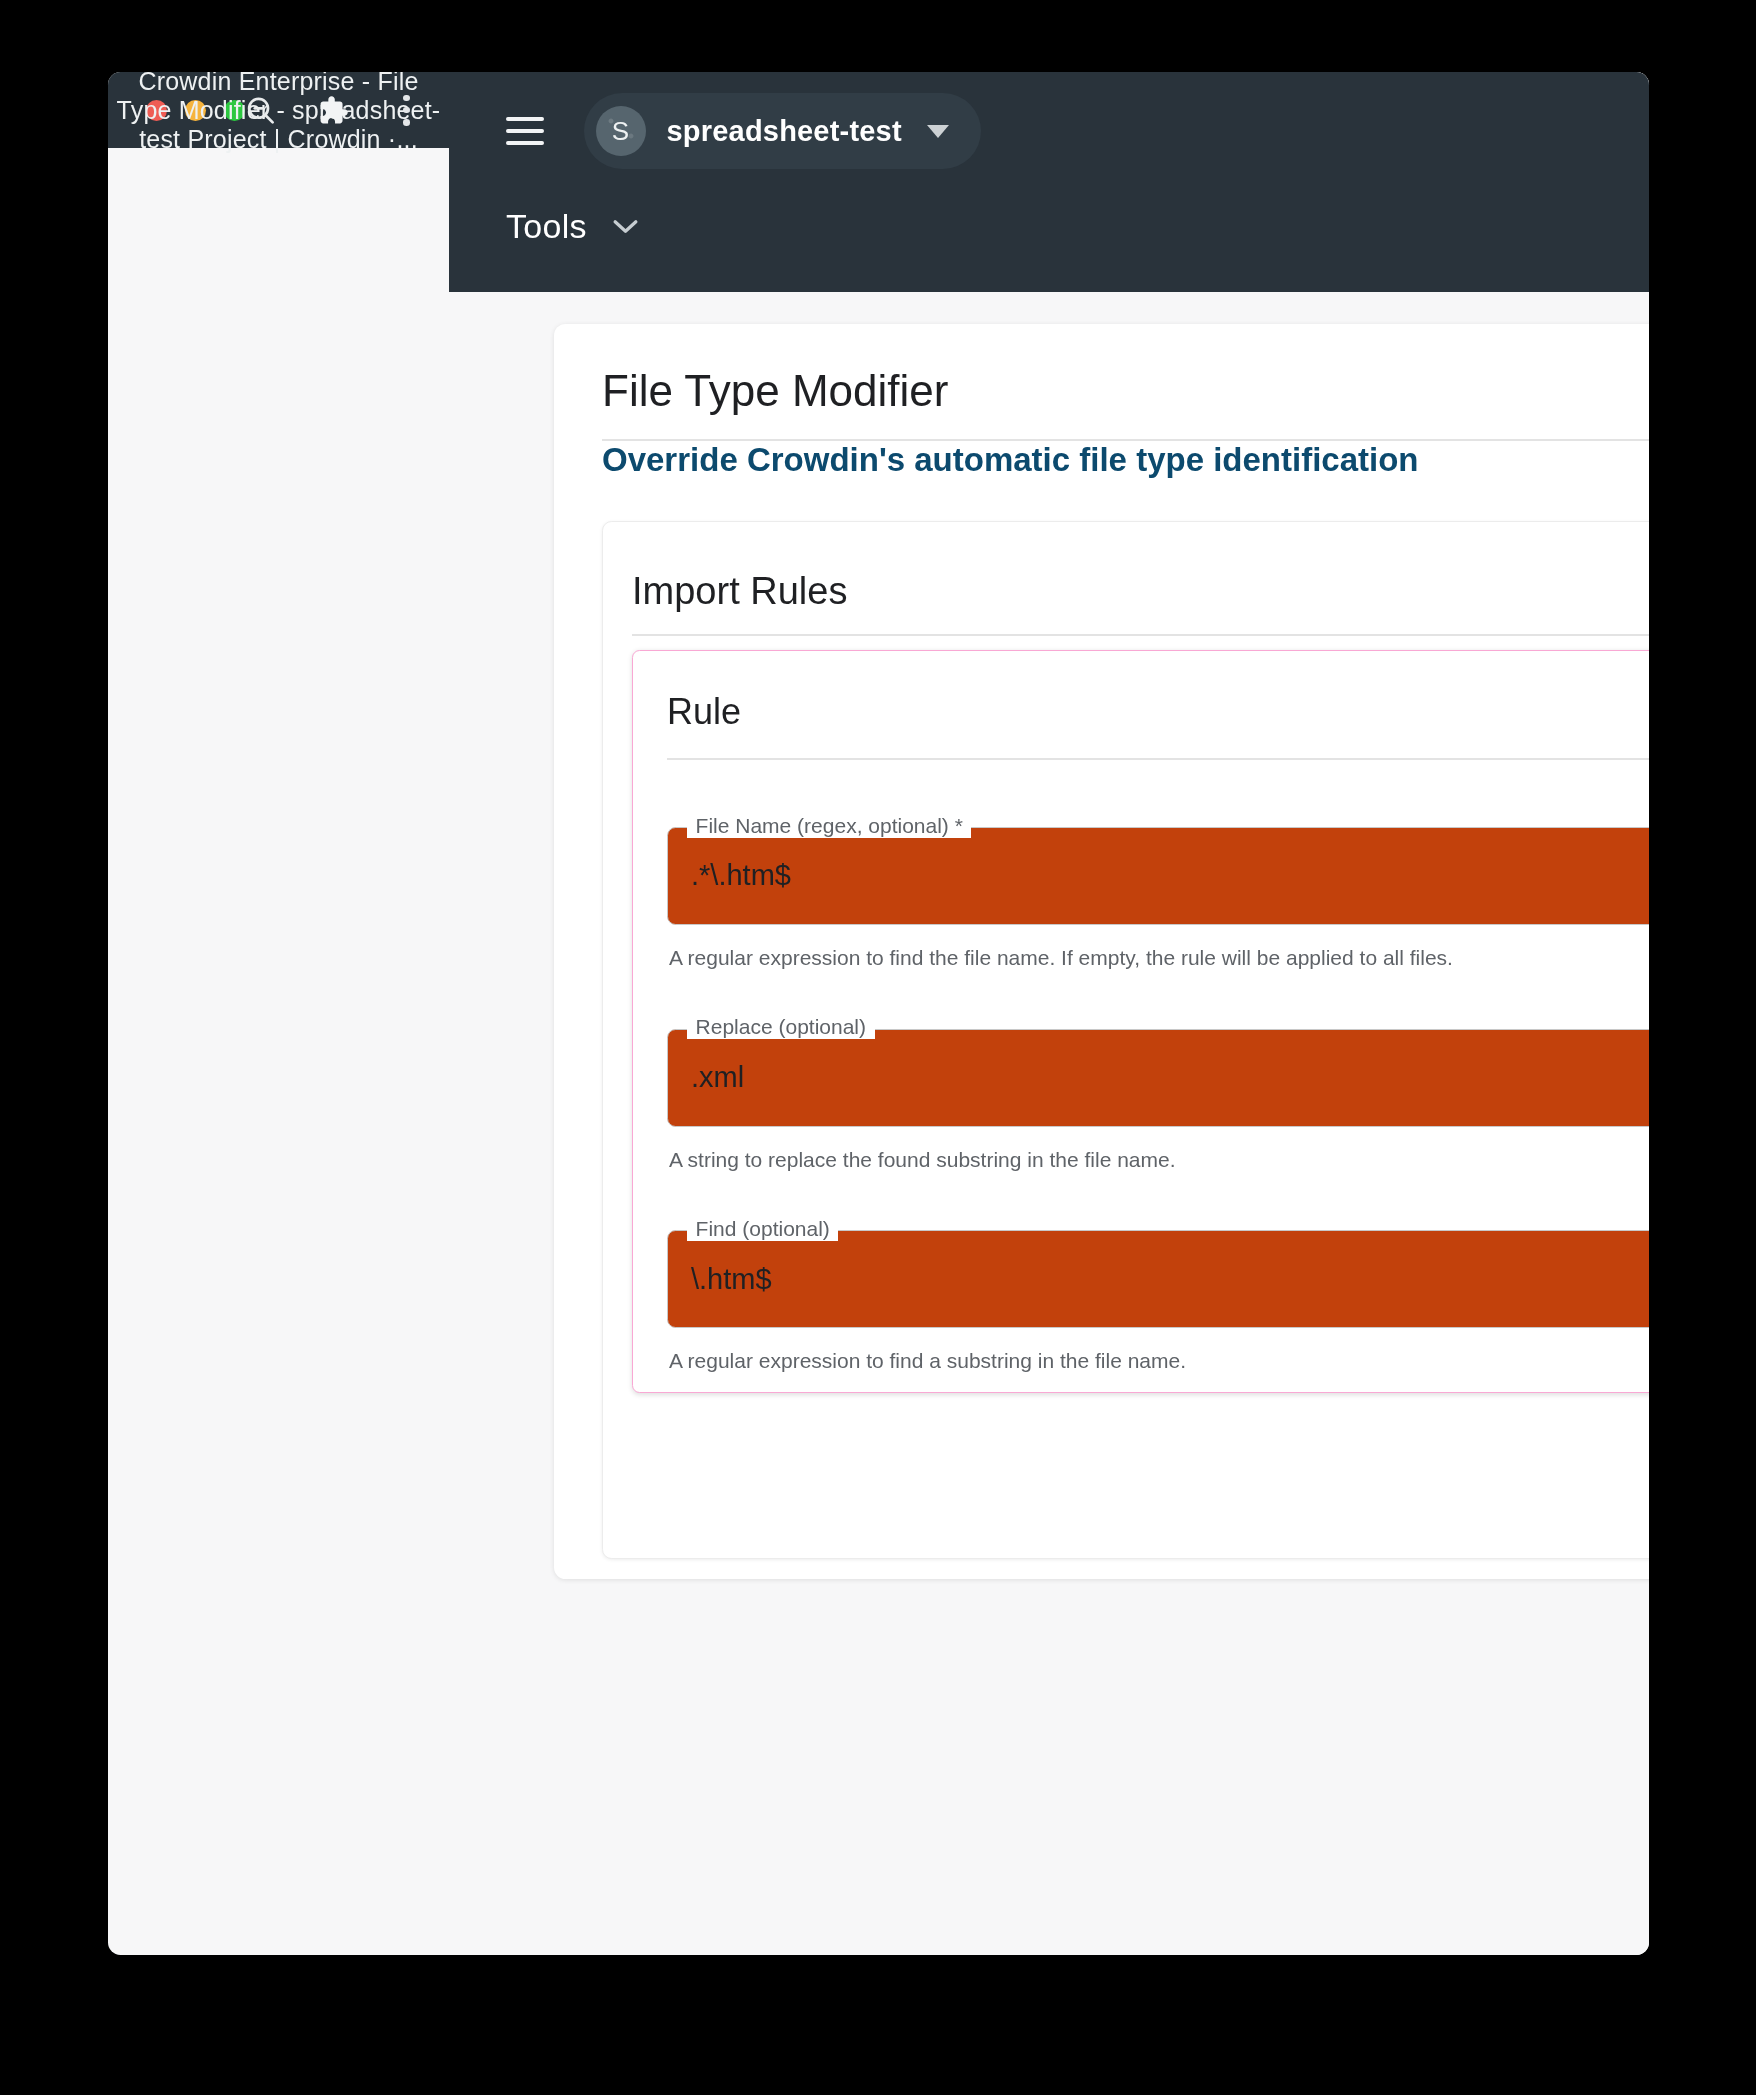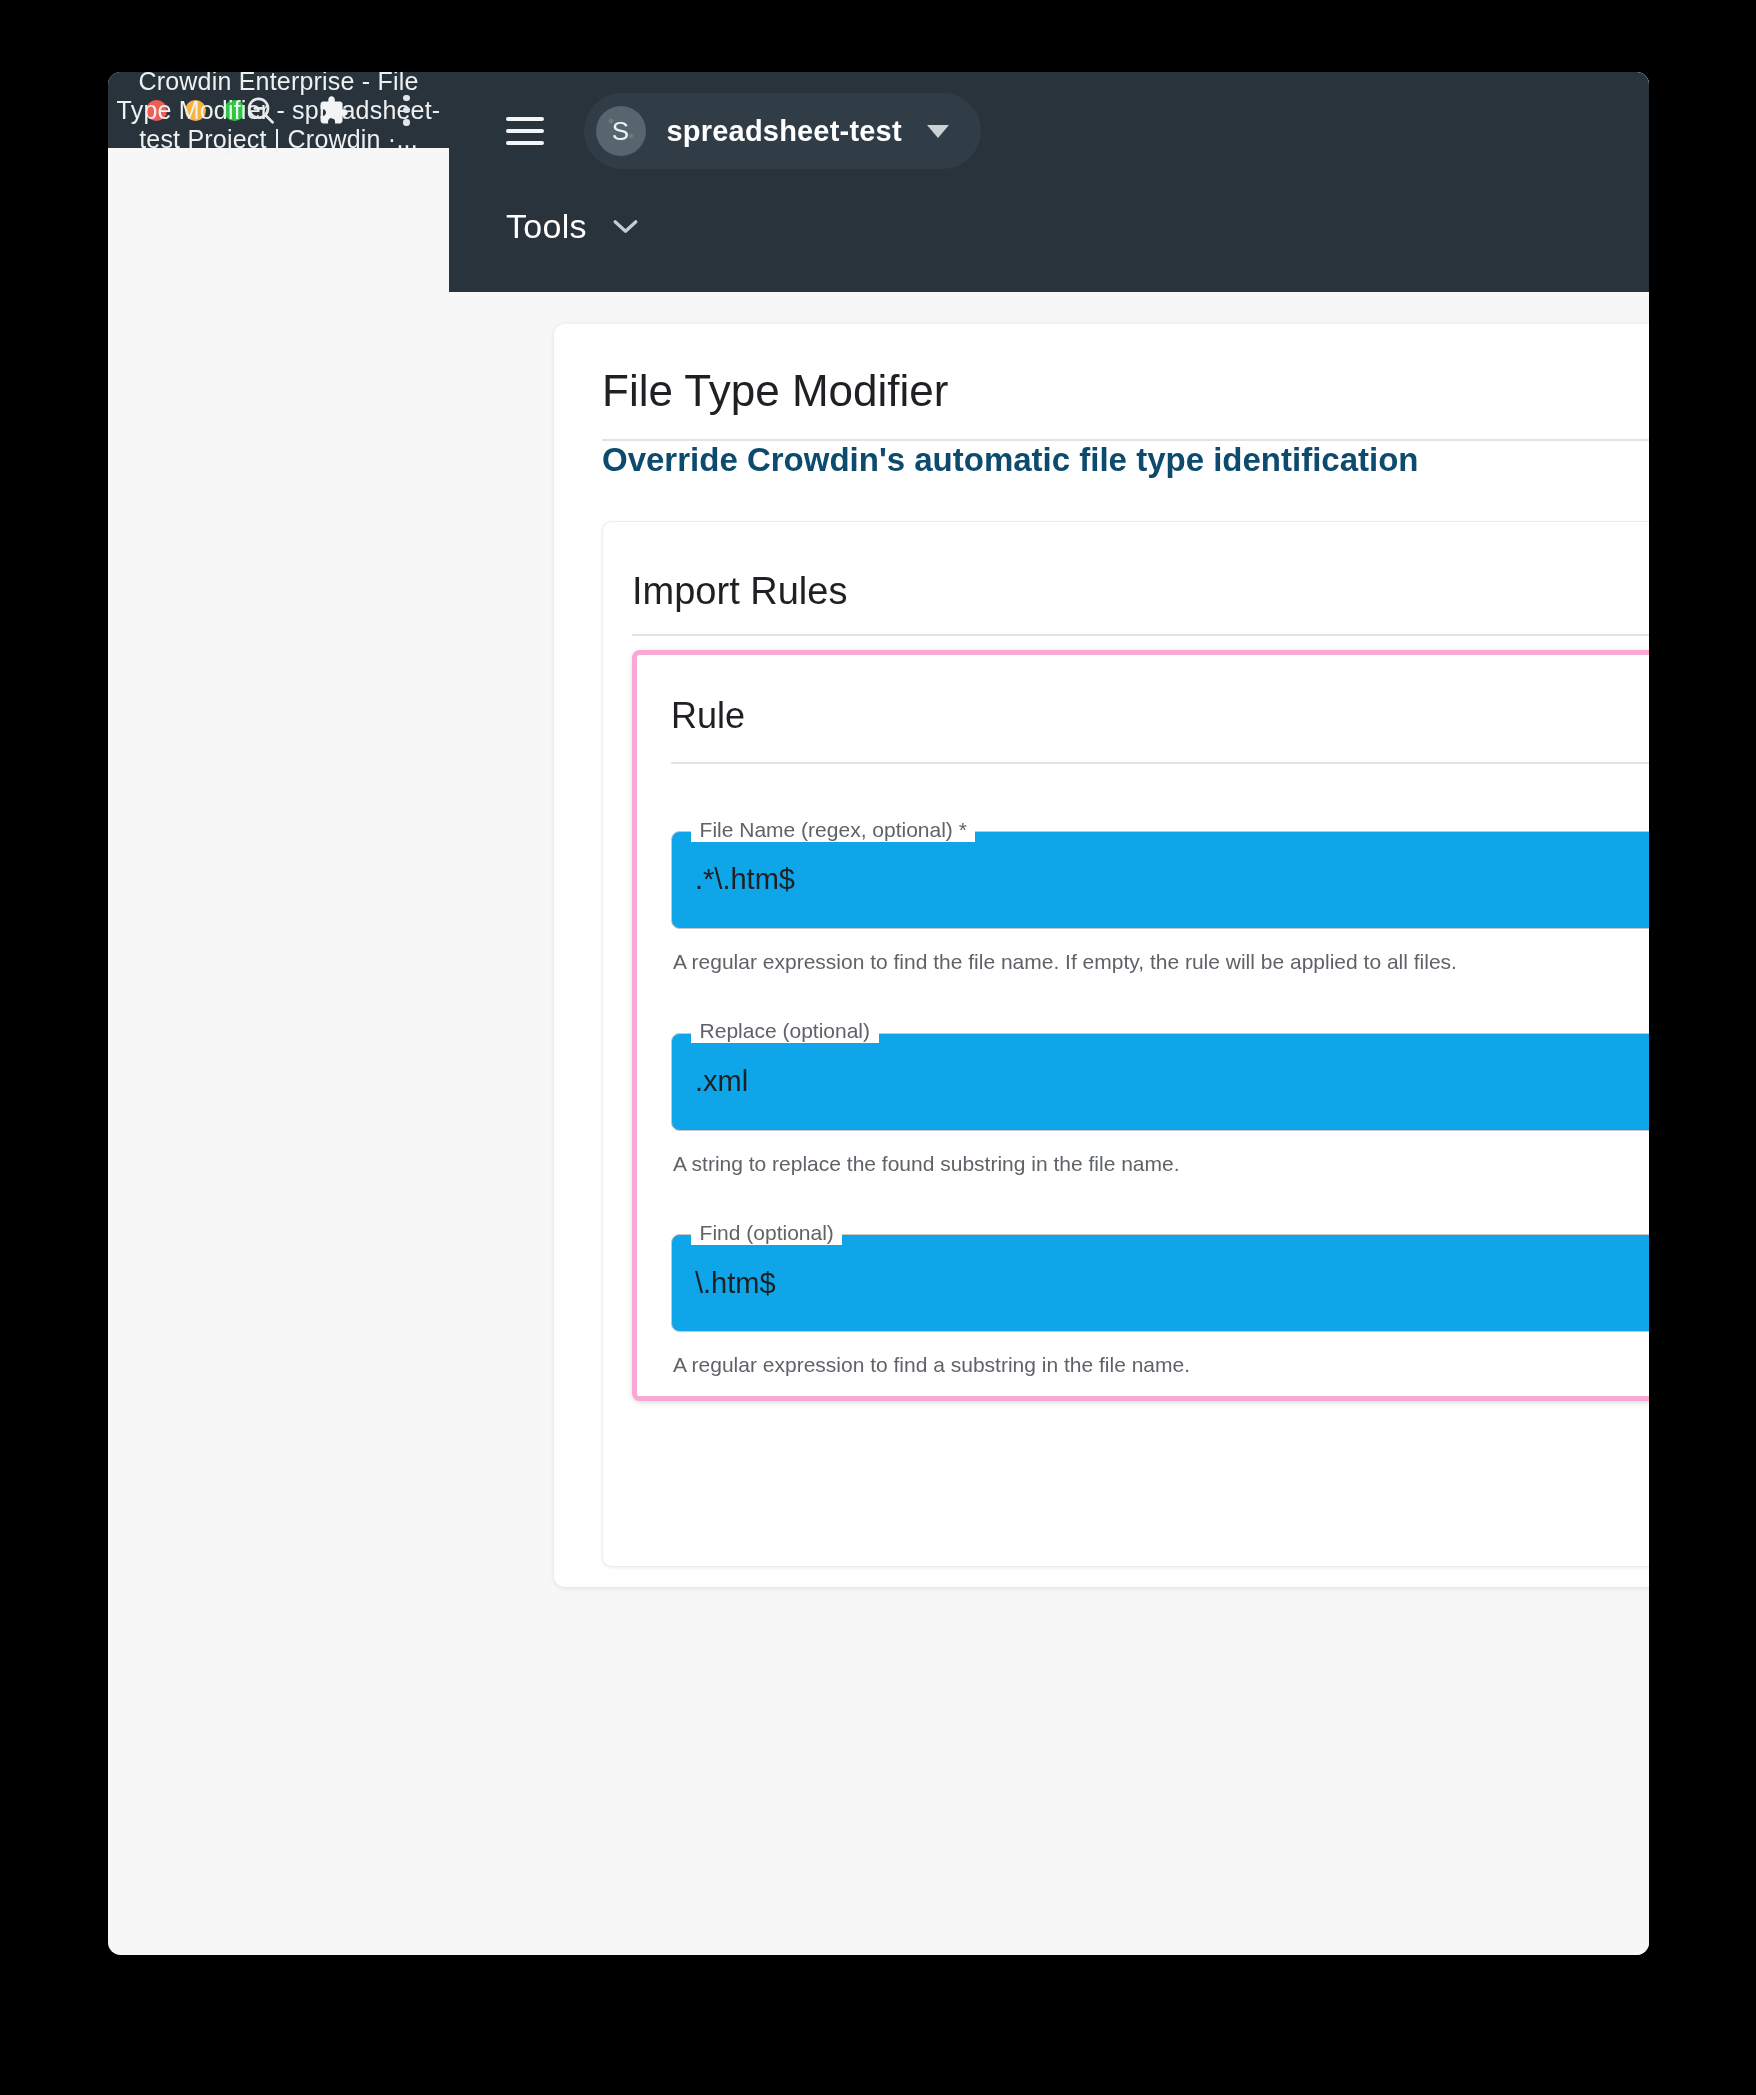--- a/index.html
+++ b/index.html
@@ -94,31 +94,31 @@
   .import-card{
     margin-top:42px;background:#fff;
     border:1px solid #ececec;border-radius:9.6px;
     box-shadow:0 1px 3.8px rgba(0,0,0,.07);
     padding:25px 29px 0;
   }
   .h2{font-size:38px;font-weight:400;color:#1f2023;margin:23px 0 21px;}
   .rule-row{display:flex;align-items:center;margin-top:14.3px;}
   .rule-card{
     flex:0 0 auto;width:1077px;box-sizing:border-box;
-    background:#fff;border:5px solid #f9a8d4;border-radius:7.6px;
+    background:#fff;border:1px solid #f9a8d4;border-radius:7.6px;
     box-shadow:0 1.9px 5.7px rgba(0,0,0,.13);
     padding:23px 29px 13.4px 34px;
   }
   .h3{font-size:36px;font-weight:400;color:#1f2023;margin:17px 0 25px;}
   .field-group{margin-top:67px;}
   .field-group + .field-group{margin-top:54px;}
   .outlined-field{
     position:relative;height:98px;box-sizing:border-box;
     border:1.9px solid #c8c8c8;border-radius:8.6px;
-    display:flex;align-items:center;background:#0ea5e9;
+    display:flex;align-items:center;background:#c2410c;
   }
   .floating-label{
     position:absolute;top:-14.3px;left:19px;
     background:#fff;padding:0 8.6px;
     font-size:21px;color:#5f6368;white-space:nowrap;
   }
   .field-input{
     border:none;outline:none;background:transparent;
     width:100%;padding:0 23px;
     font-family:Liberation Sans, sans-serif;

